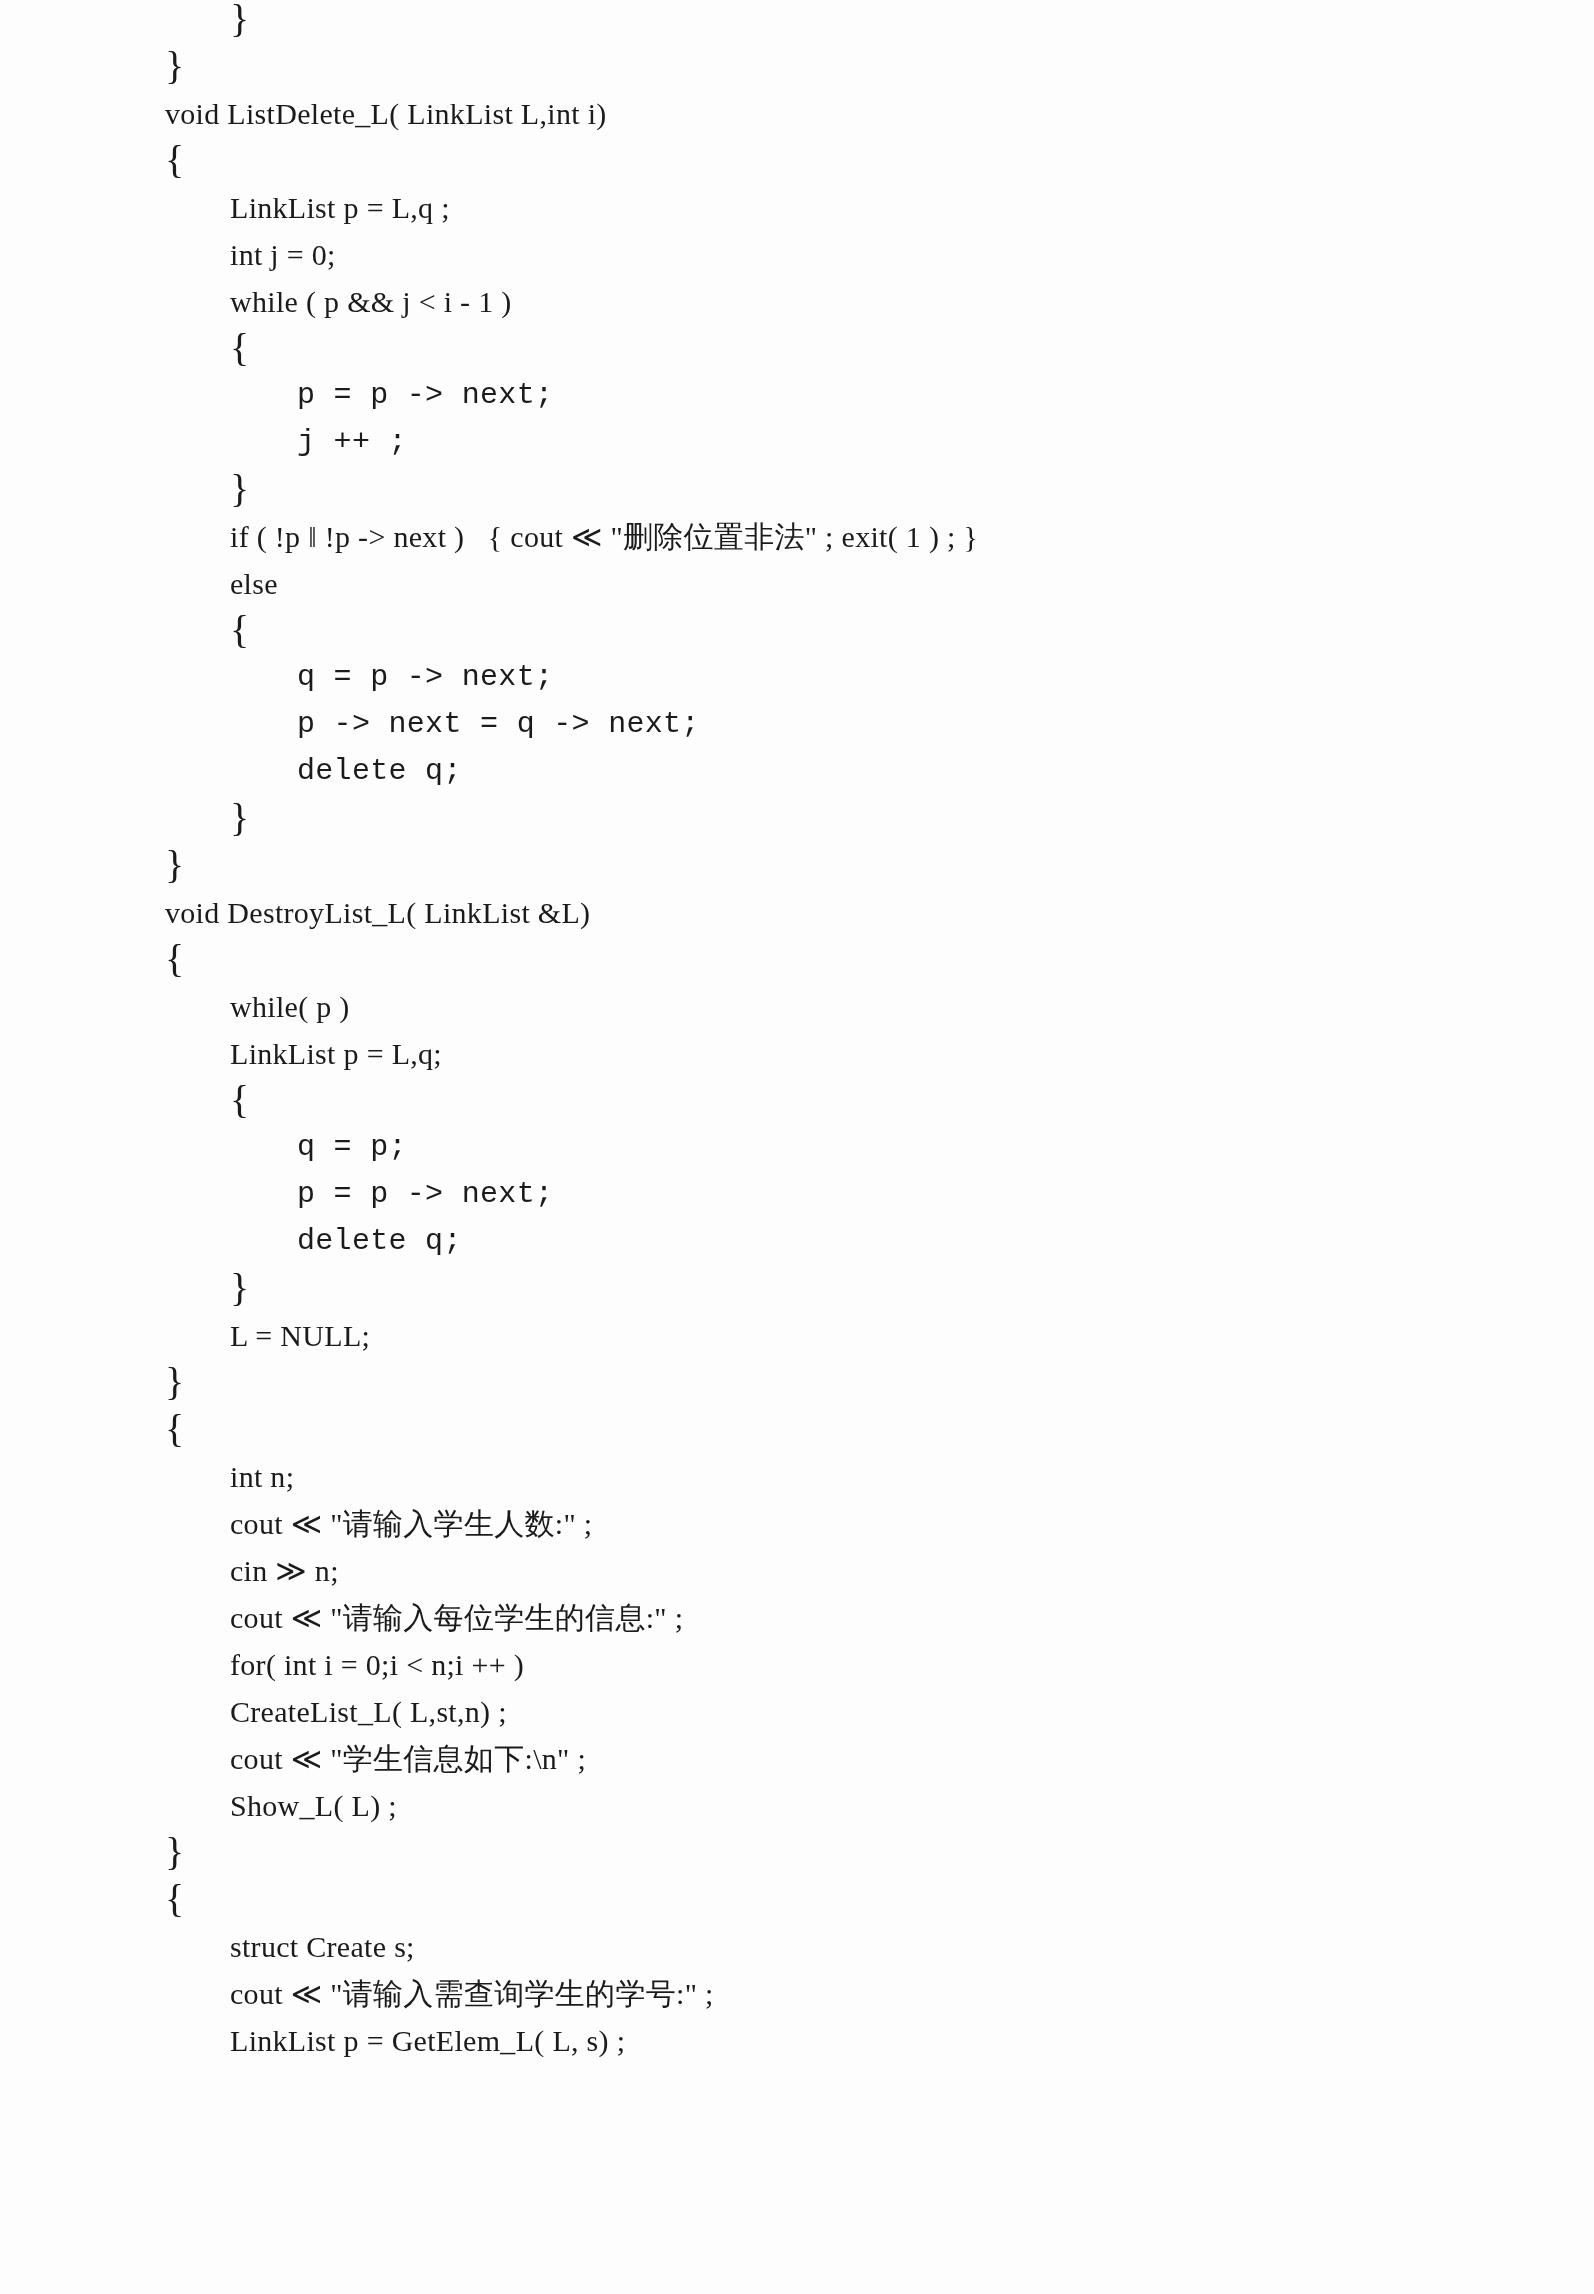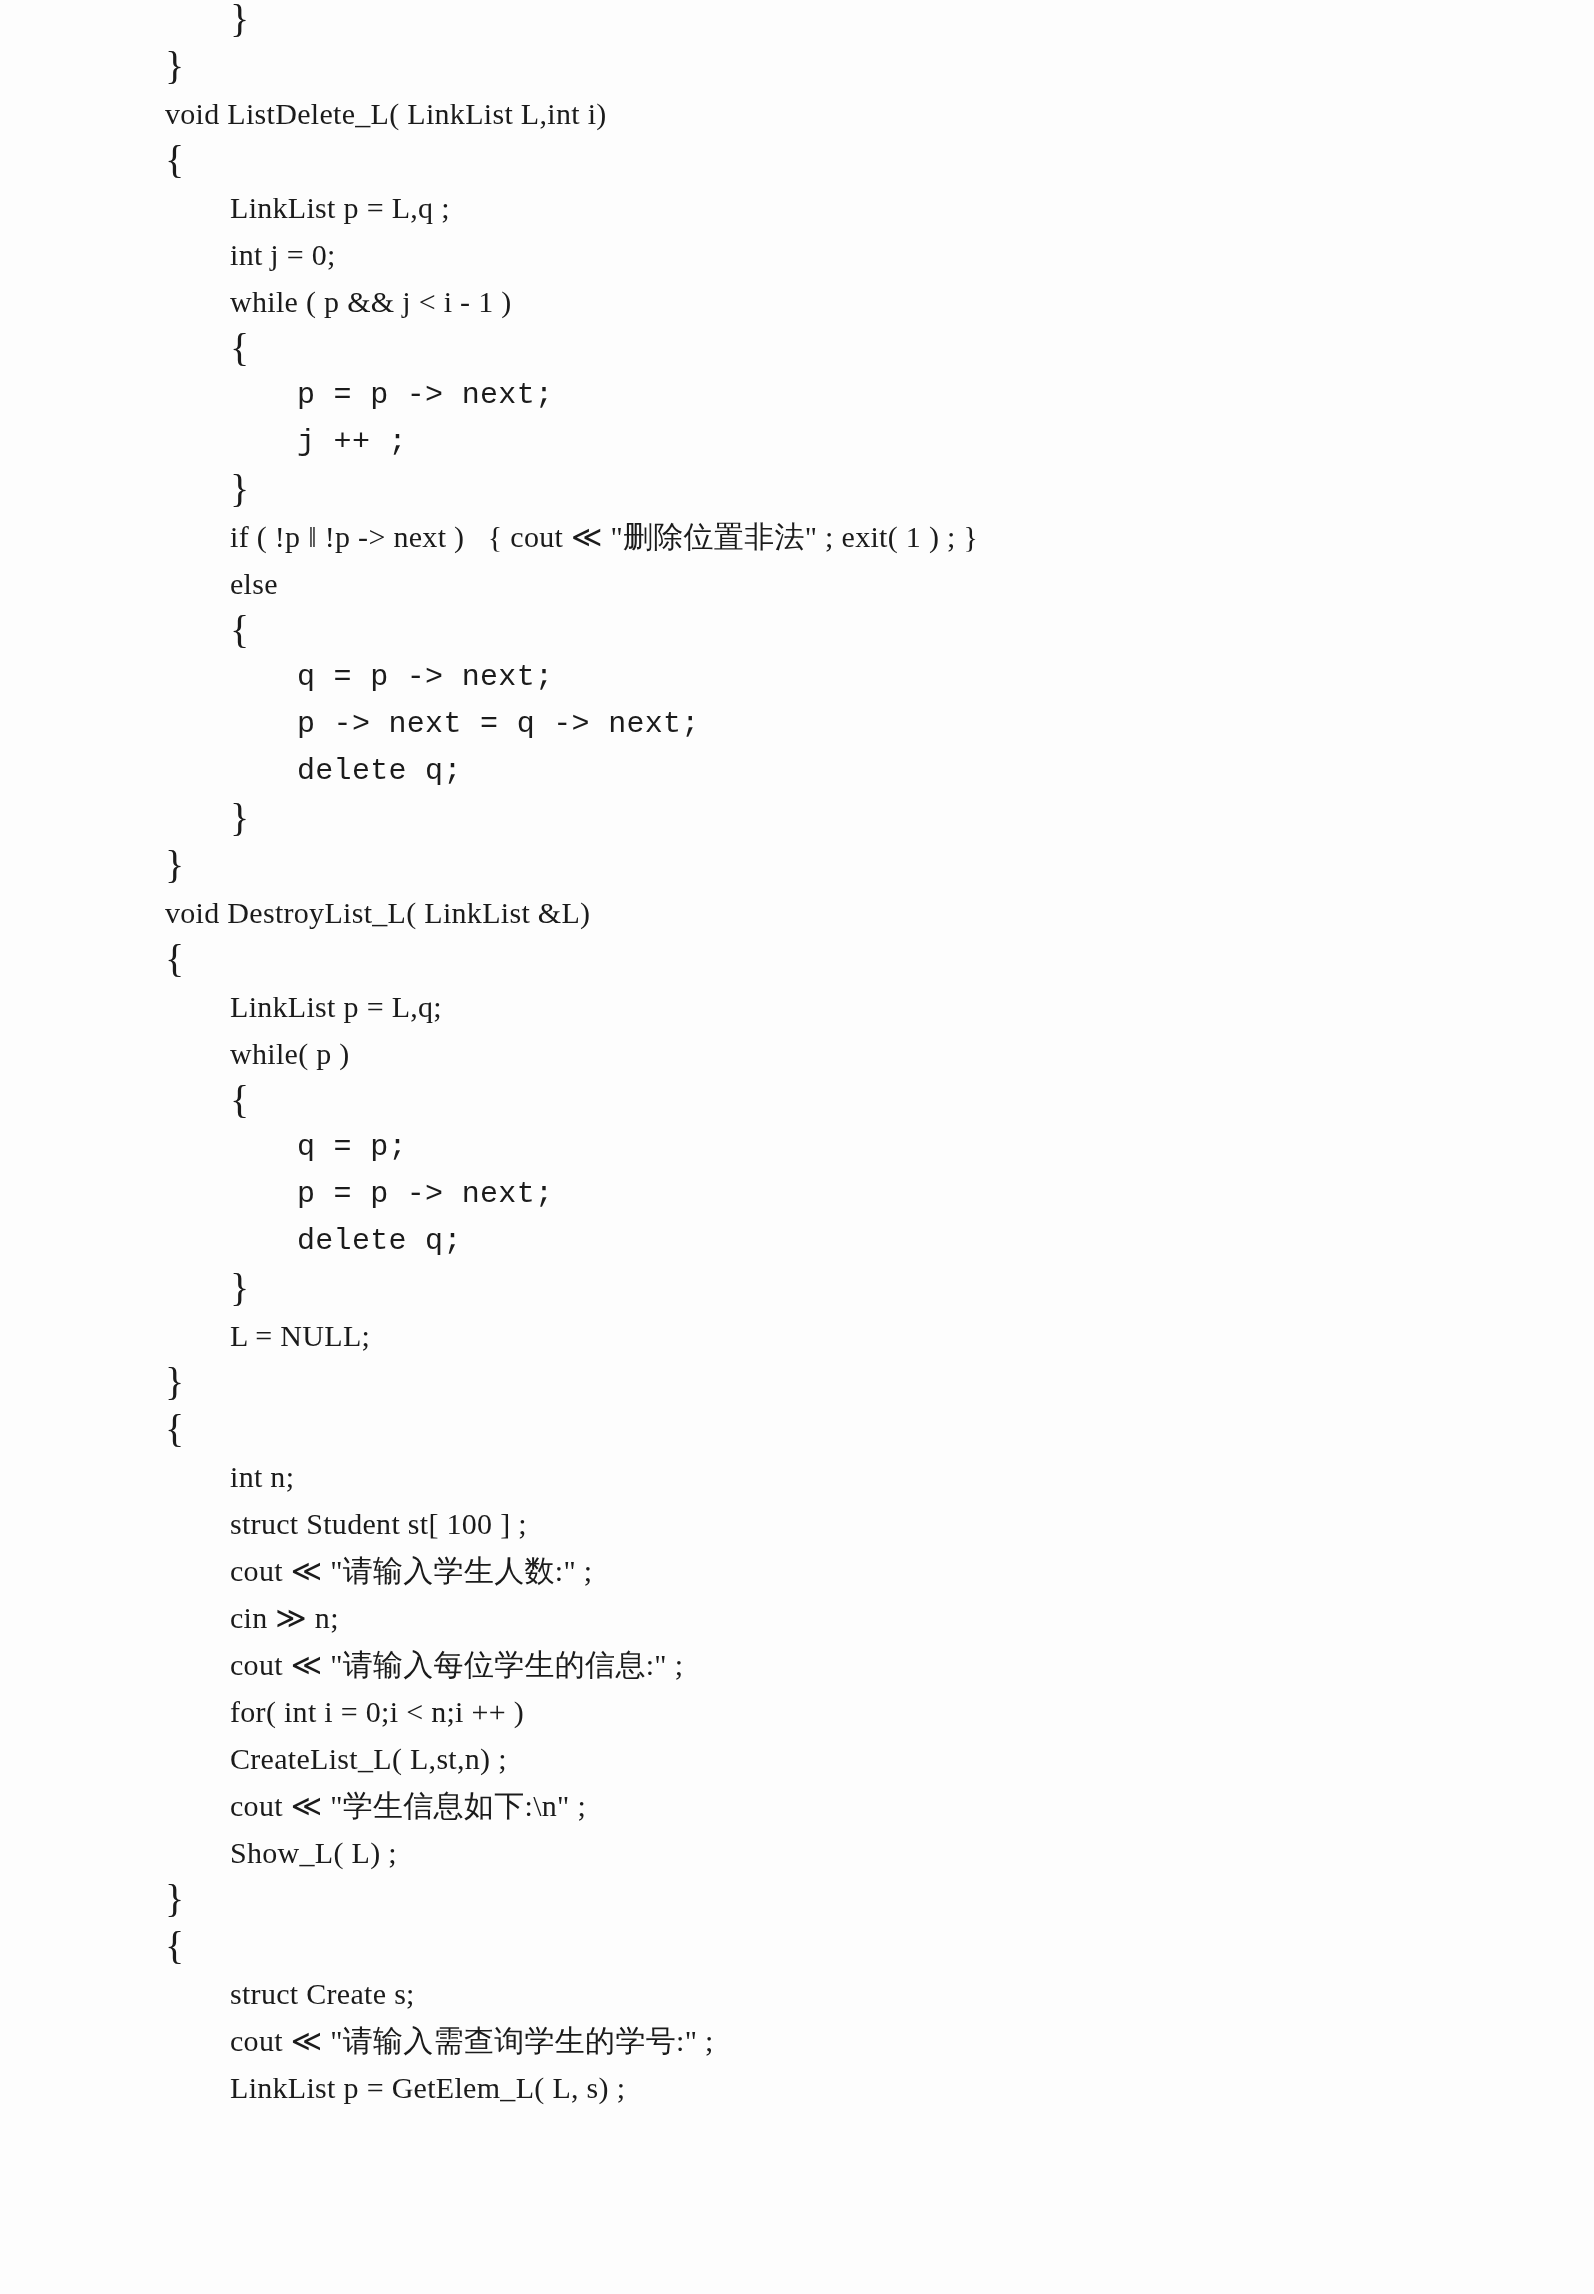--- a/index.html
+++ b/index.html
@@ -57,32 +57,31 @@
       <div class="code-line ind1">if ( !p ‖ !p -&gt; next )   { cout ≪ "删除位置非法" ; exit( 1 ) ; }</div>
       <div class="code-line ind1">else</div>
       <div class="code-line ind1 brace-only">{</div>
       <div class="code-line ind2">q = p -&gt; next;</div>
       <div class="code-line ind2">p -&gt; next = q -&gt; next;</div>
       <div class="code-line ind2">delete q;</div>
       <div class="code-line ind1 brace-only">}</div>
       <div class="code-line ind0 brace-only">}</div>
       <div class="code-line ind0">void DestroyList_L( LinkList &amp;L)</div>
       <div class="code-line ind0 brace-only">{</div>
+      <div class="code-line ind1">while( p )</div>
       <div class="code-line ind1">LinkList p = L,q;</div>
-      <div class="code-line ind1">while( p )</div>
       <div class="code-line ind1 brace-only">{</div>
       <div class="code-line ind2">q = p;</div>
       <div class="code-line ind2">p = p -&gt; next;</div>
       <div class="code-line ind2">delete q;</div>
       <div class="code-line ind1 brace-only">}</div>
       <div class="code-line ind1">L = NULL;</div>
       <div class="code-line ind0 brace-only">}</div>
       <div class="code-line ind0 brace-only">{</div>
       <div class="code-line ind1">int n;</div>
-      <div class="code-line ind1">struct Student st[ 100 ] ;</div>
       <div class="code-line ind1">cout ≪ "请输入学生人数:" ;</div>
       <div class="code-line ind1">cin ≫ n;</div>
       <div class="code-line ind1">cout ≪ "请输入每位学生的信息:" ;</div>
       <div class="code-line ind1">for( int i = 0;i &lt; n;i ++ )</div>
       <div class="code-line ind1">CreateList_L( L,st,n) ;</div>
       <div class="code-line ind1">cout ≪ "学生信息如下:\n" ;</div>
       <div class="code-line ind1">Show_L( L) ;</div>
       <div class="code-line ind0 brace-only">}</div>
       <div class="code-line ind0 brace-only">{</div>
       <div class="code-line ind1">struct Create s;</div>

